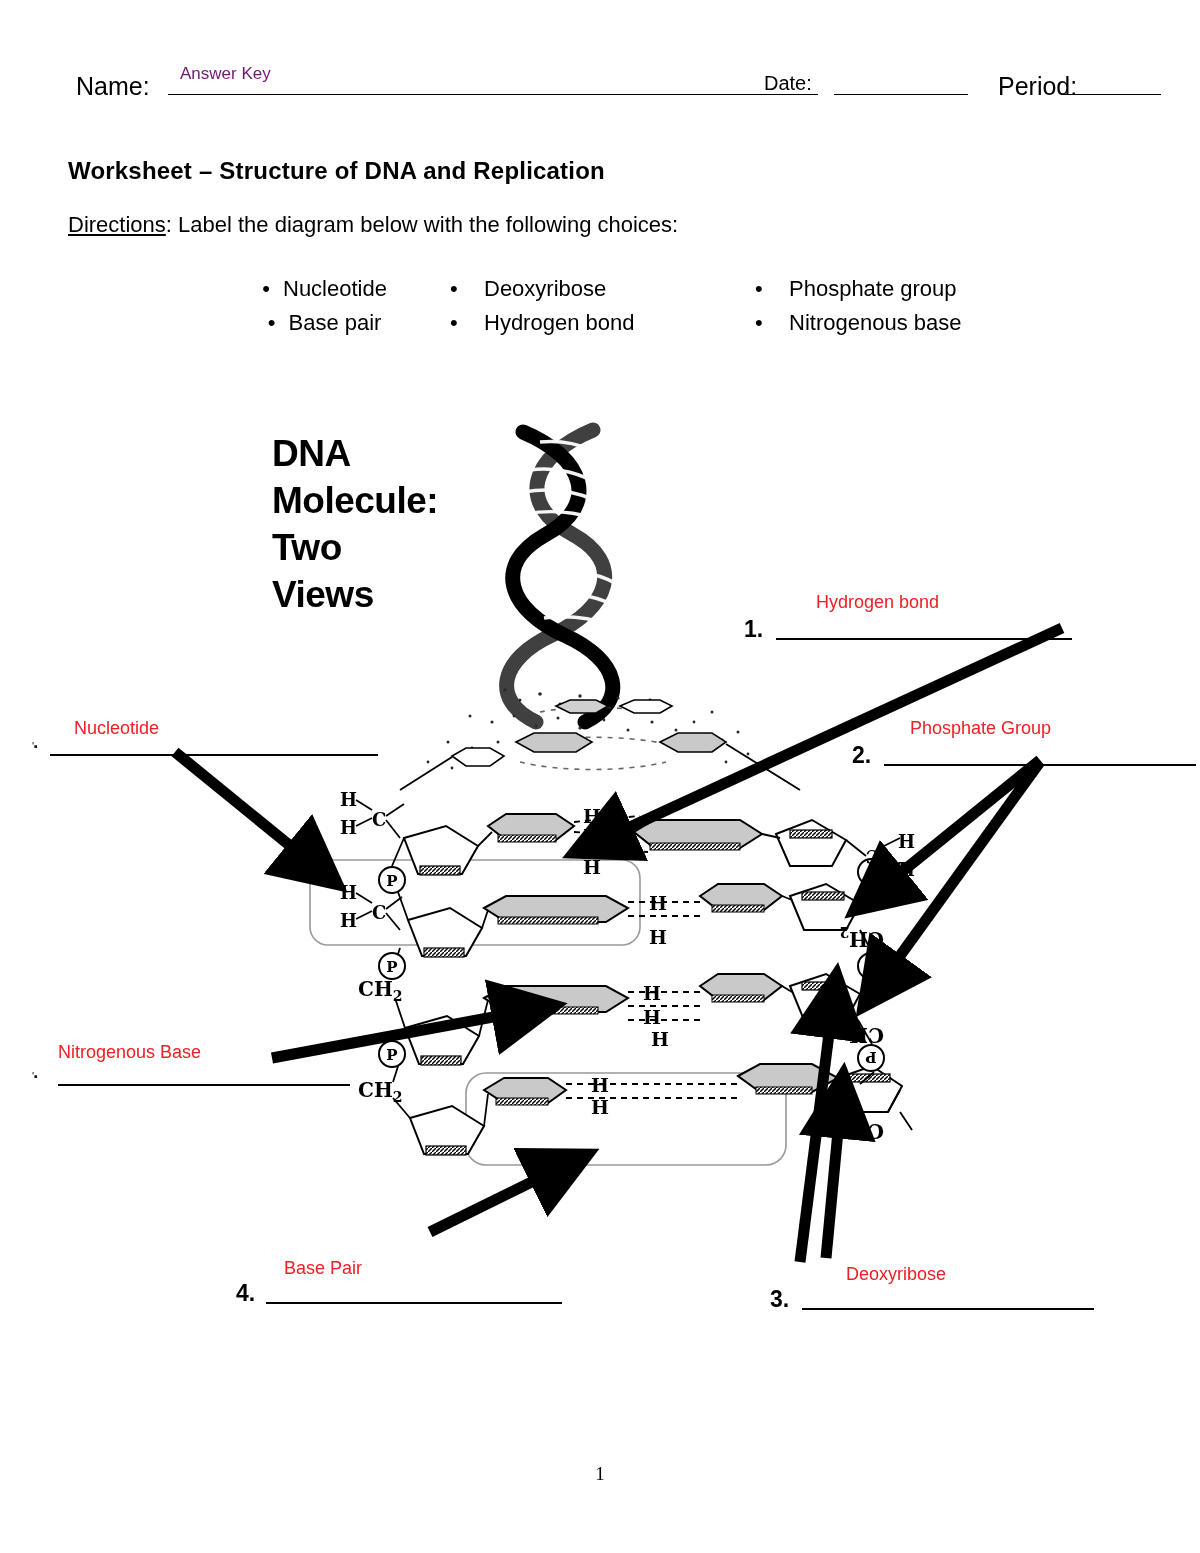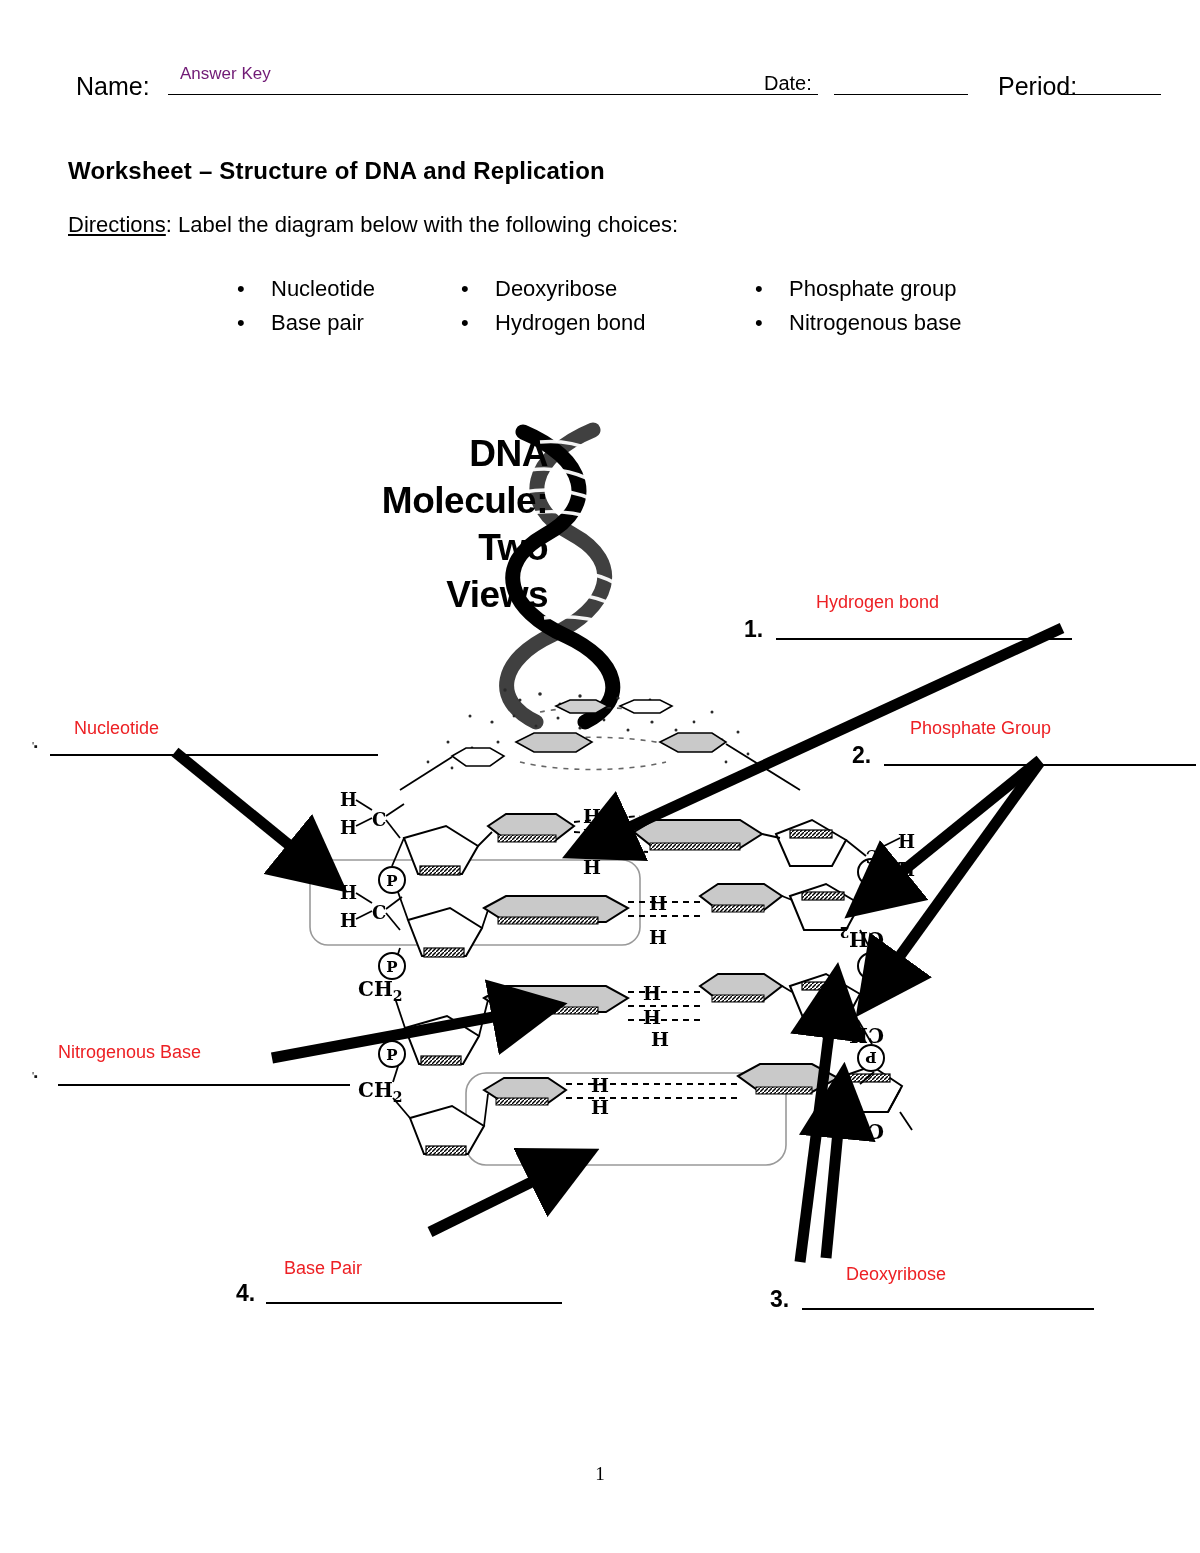--- a/index.html
+++ b/index.html
@@ -18,28 +18,28 @@
   .period-line{position:absolute;left:985px;top:32px;width:100px;border-bottom:1.6px solid #000;}
 
   
   .title{position:absolute;left:68px;top:157px;font-size:24px;font-weight:bold;letter-spacing:.2px;}
   .directions{position:absolute;left:68px;top:212px;font-size:22px;}
   .directions u{text-decoration:underline;}
 
   
   .bank{position:absolute;left:237px;top:272px;width:760px;}
   .bank-col{position:absolute;top:0;}
-  .bank-col.c1{left:0;}
-  .bank-col.c2{left:213px;margin-left:11px;}
+  .bank-col.c1{left:12px;text-align:center;}
+  .bank-col.c2{left:213px;}
   .bank-col.c3{left:494px;margin-left:24px;}
   .bank-item{font-size:22px;line-height:34px;white-space:nowrap;}
   .bank-item .bullet{display:inline-block;width:34px;}
 
   
-  .diagram{position:absolute;left:16px;top:400px;width:1164px;height:900px;text-align:right;}
+  .diagram{position:absolute;left:0;top:400px;width:1164px;height:900px;}
   .dna-caption{position:absolute;left:272px;top:30px;width:260px;
     font-size:37px;font-weight:bold;line-height:47px;letter-spacing:-.5px;}
 
   
   .blank{position:absolute;}
   .blank .num{position:absolute;font-size:23px;font-weight:bold;}
   .blank .line{position:absolute;border-bottom:2px solid #000;}
   .blank .ans{position:absolute;font-size:18px;color:#ED2024;white-space:nowrap;}
   .tick{position:absolute;font-size:11px;color:#111;}
 

